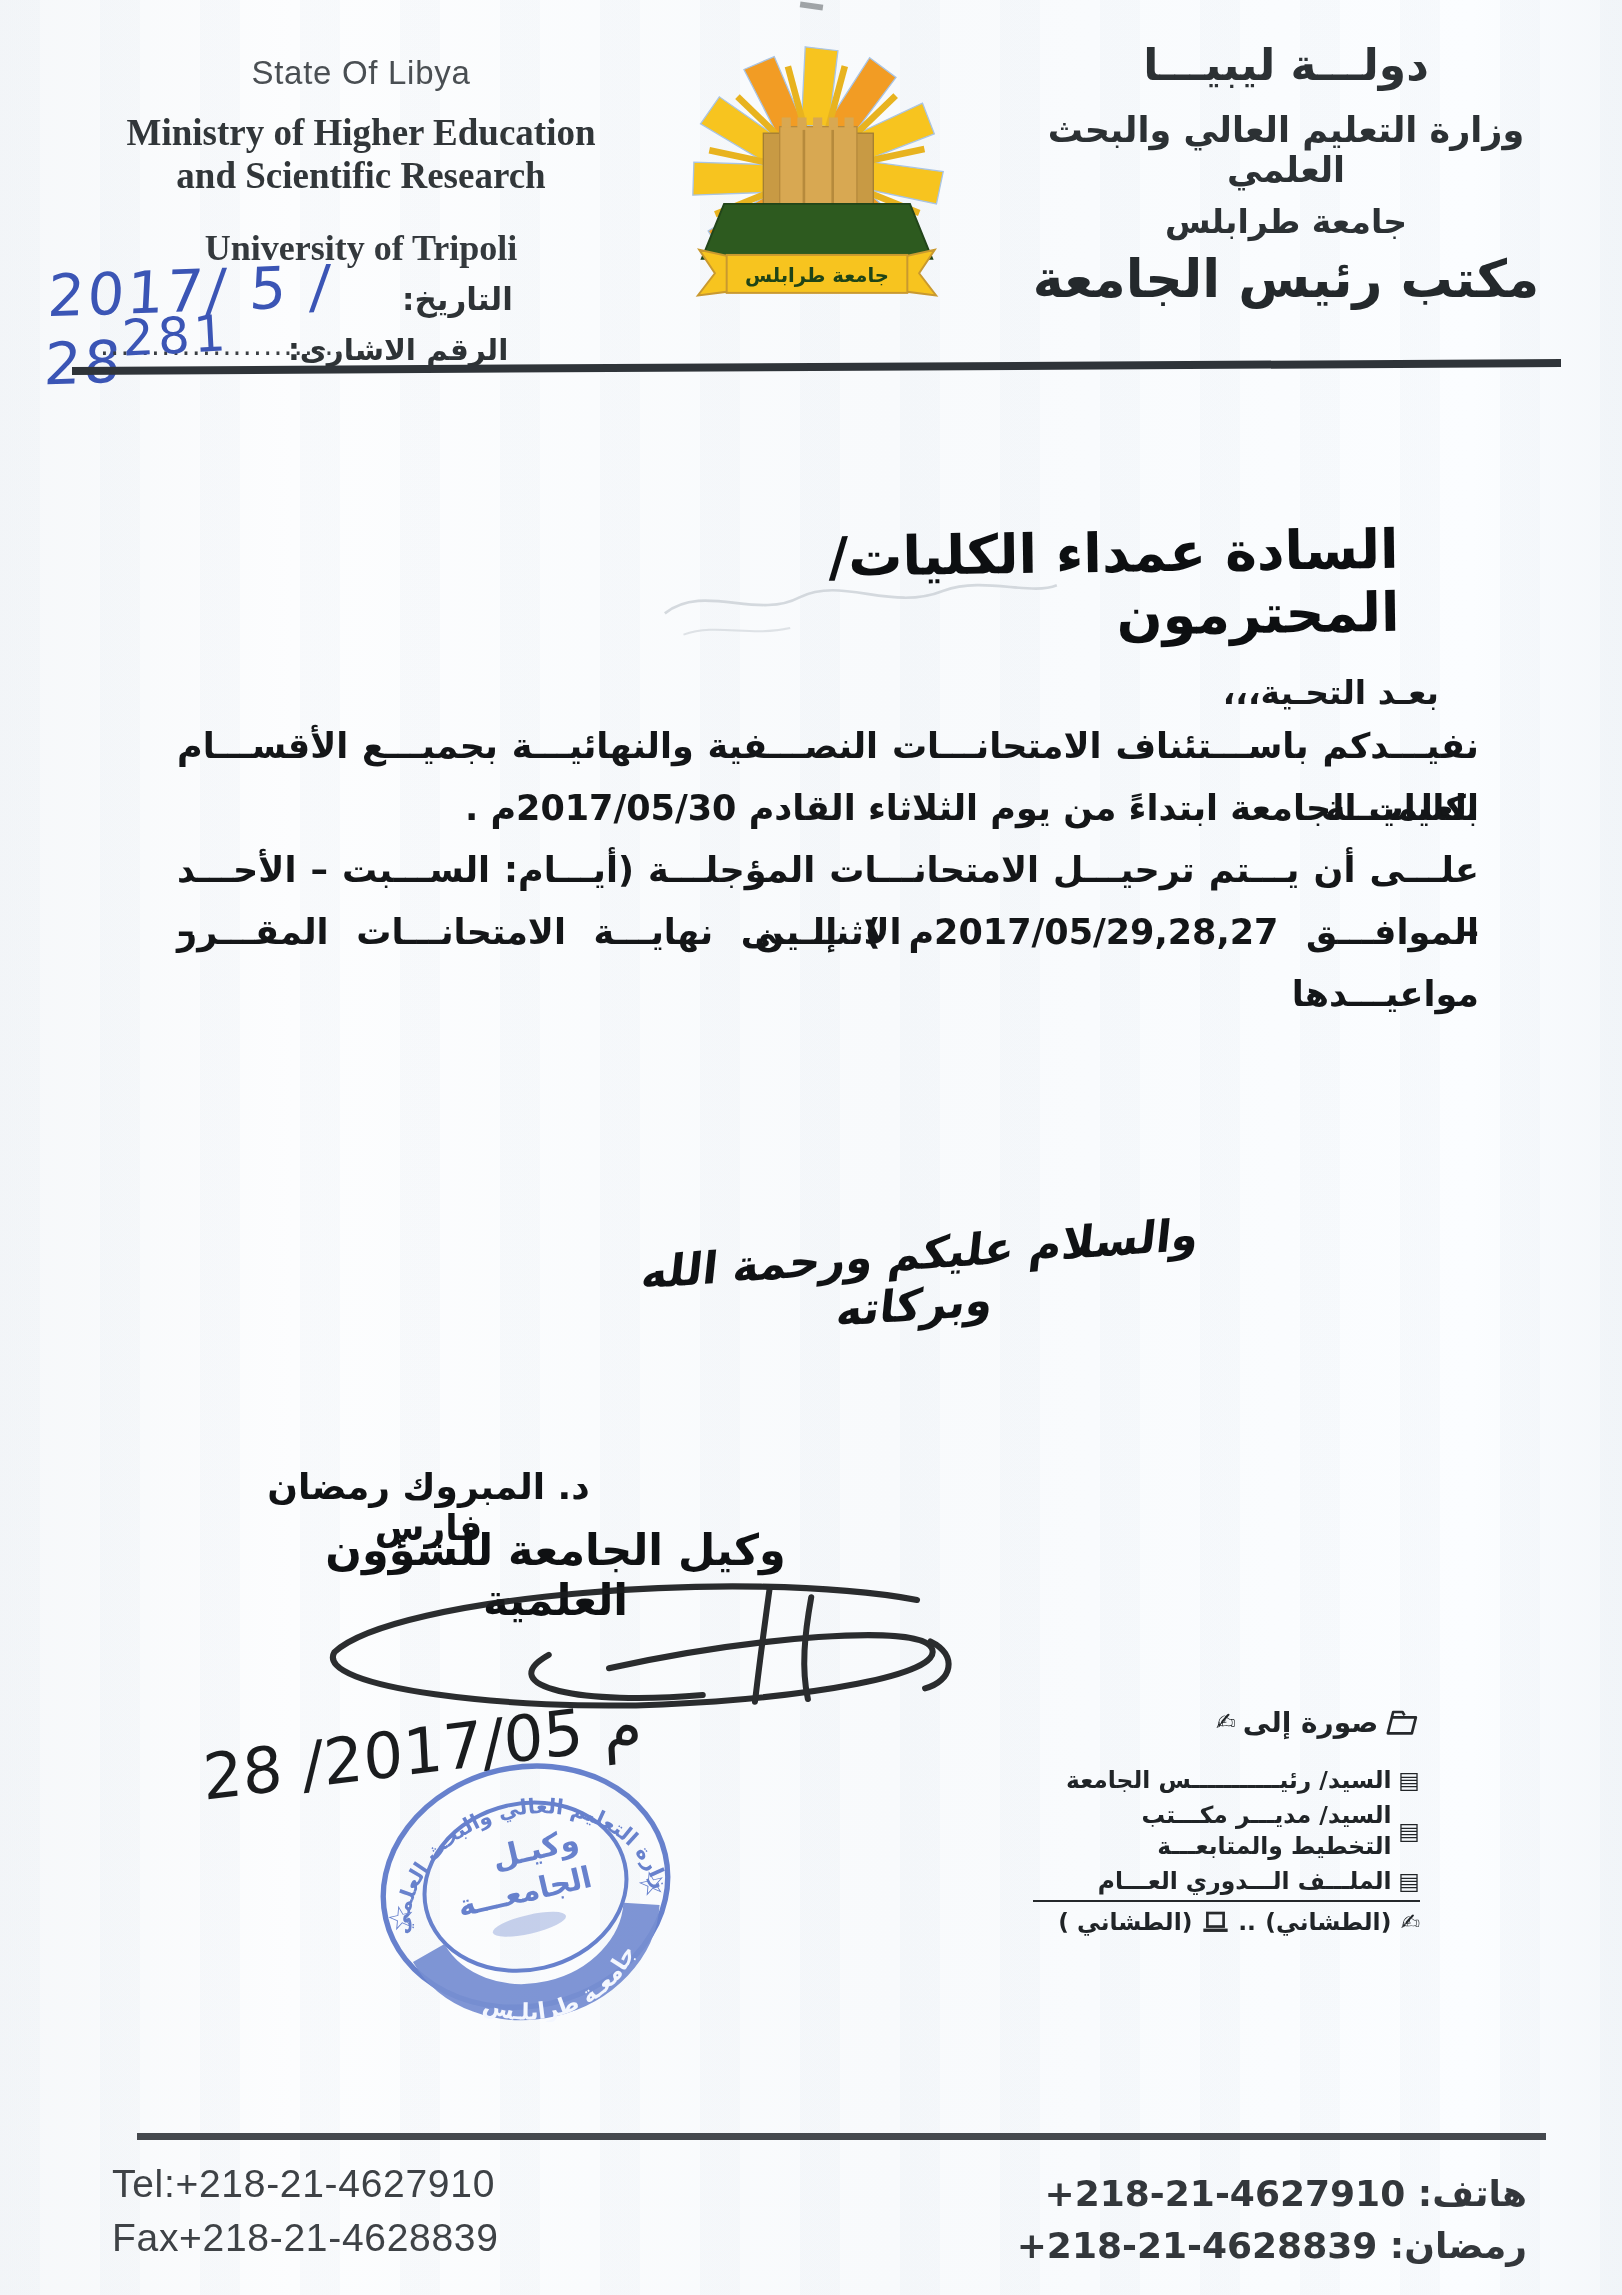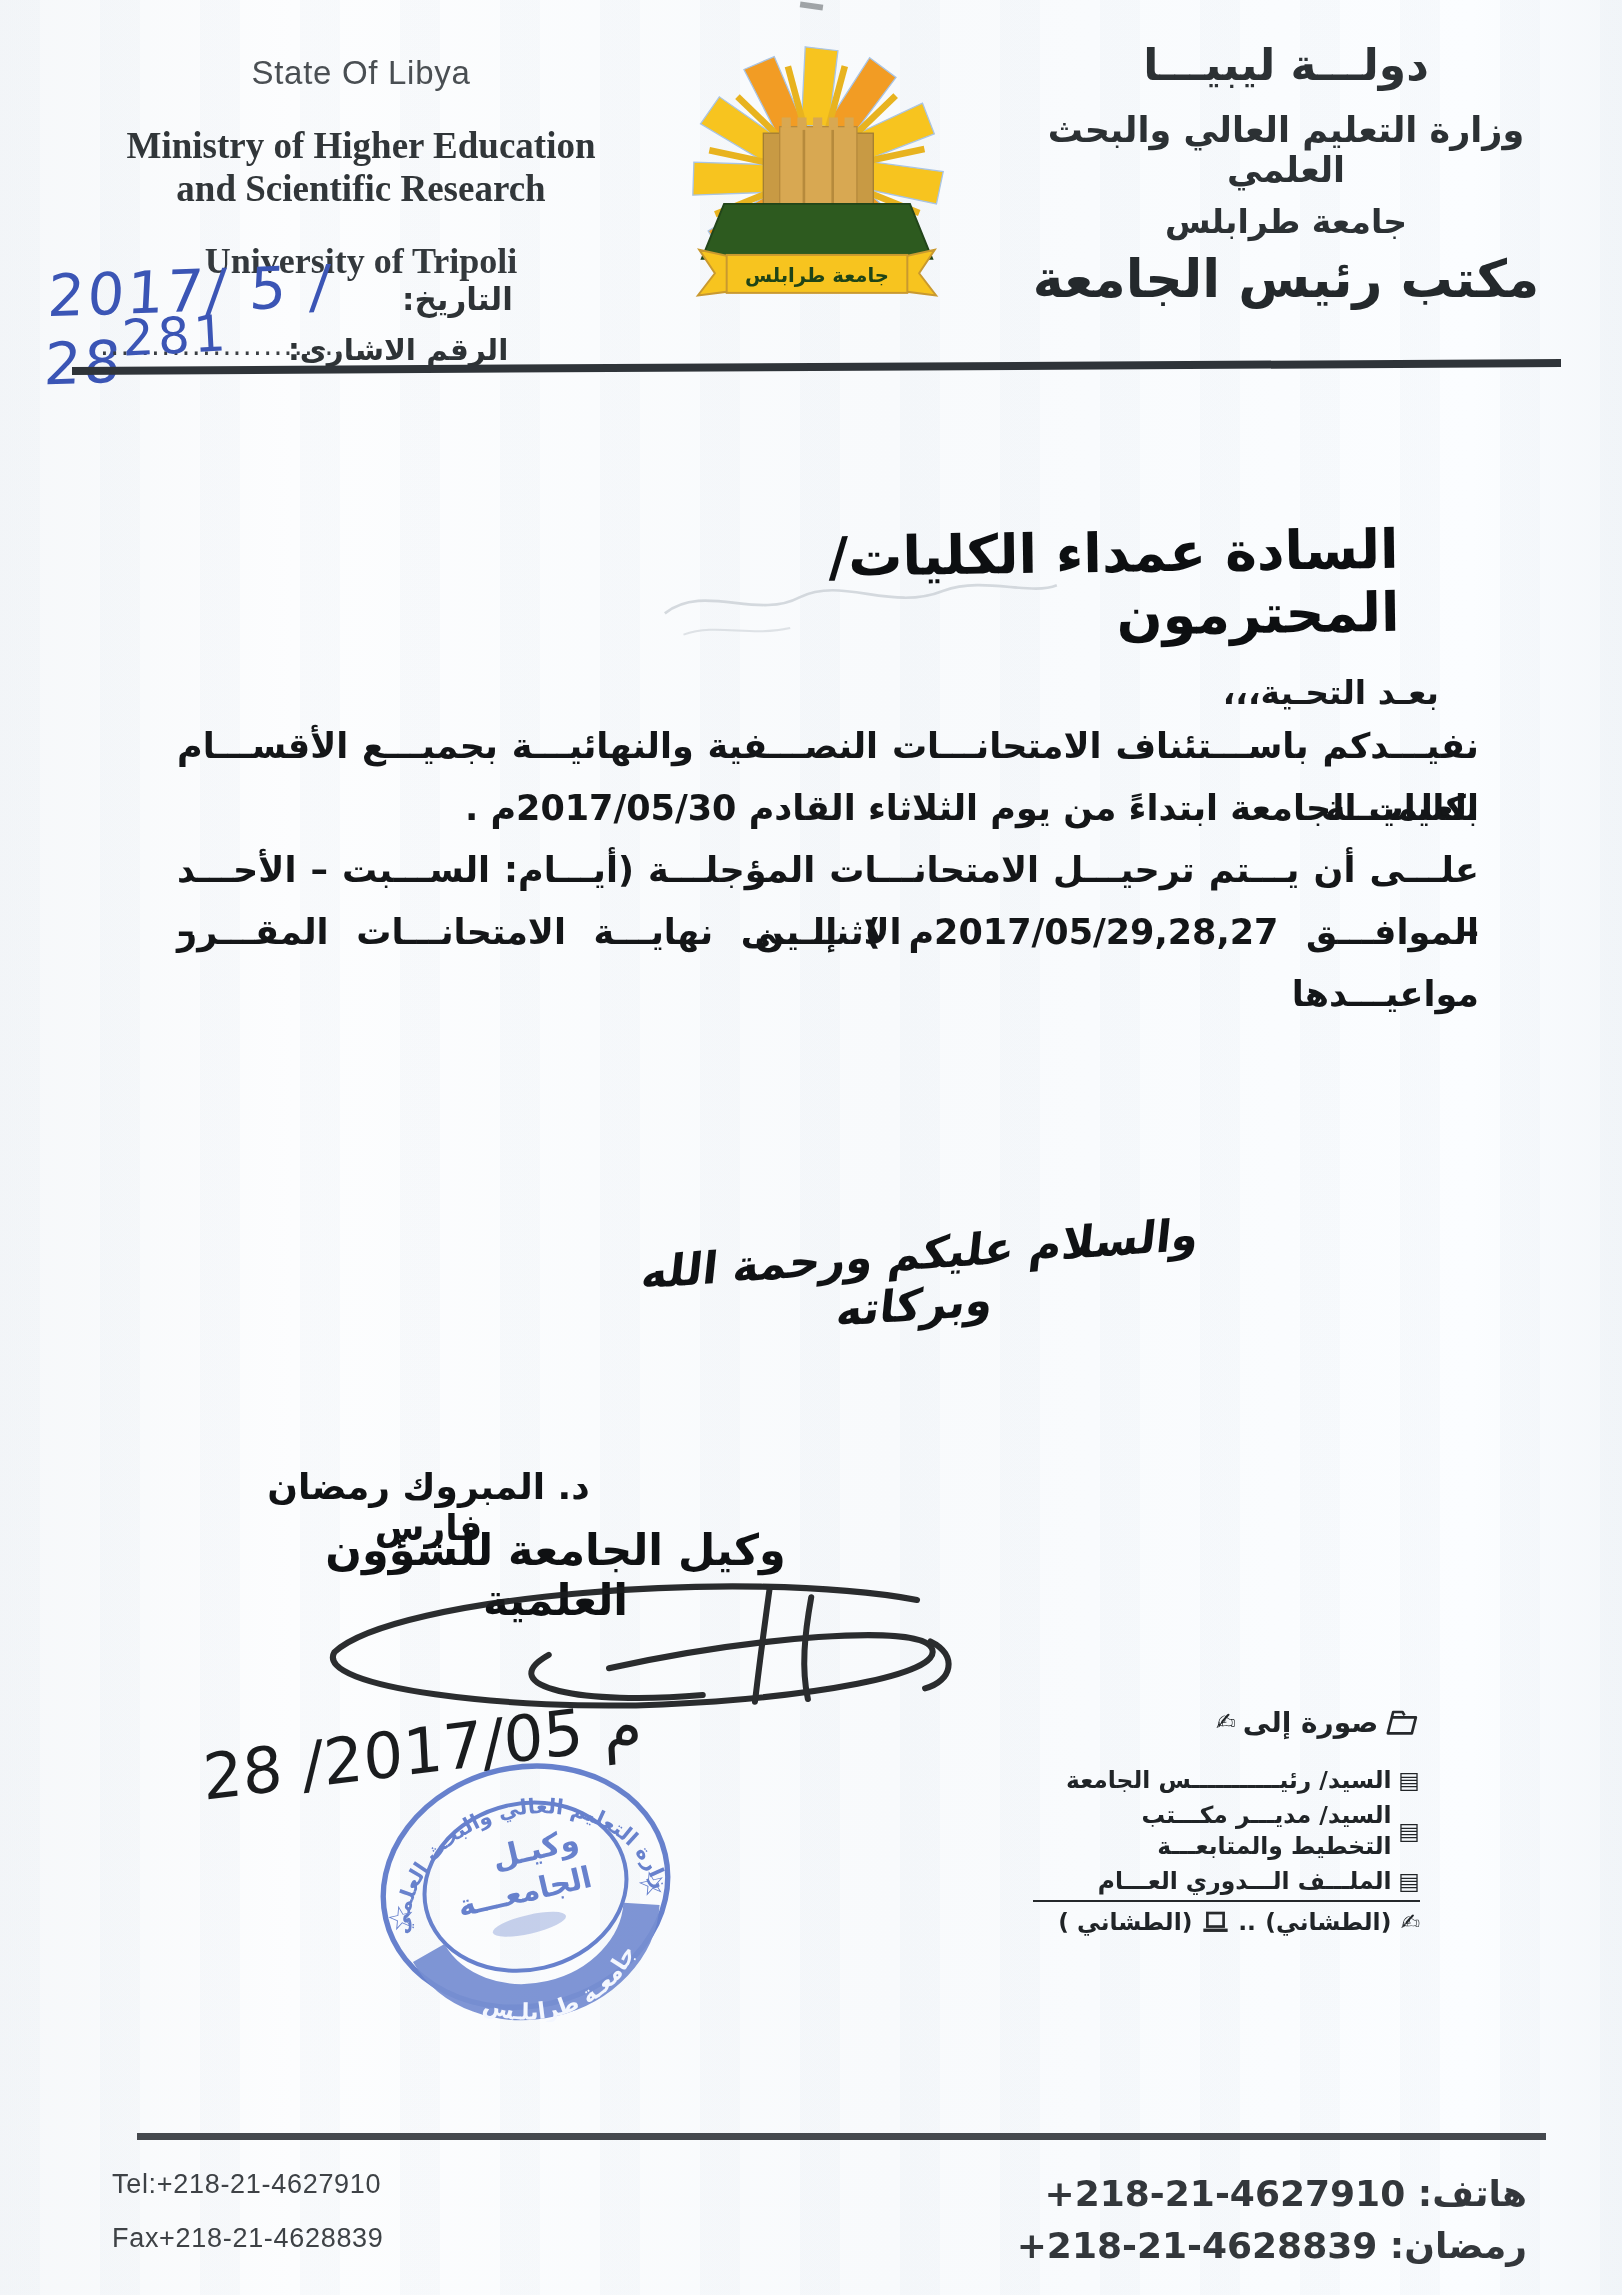--- a/index.html
+++ b/index.html
@@ -10,21 +10,21 @@
       linear-gradient(90deg,#f6f8fa,#fcfdfe 18%,#f8fafc 55%,#fbfdff 90%,#f4f7fa);
     font-family:"DejaVu Sans",sans-serif;color:#1c1f22;padding-left:12px;
   }
   .abs{position:absolute;}
   .rtl{direction:rtl;}
   .ltr{direction:ltr;unicode-bidi:isolate;}
 
   
   .en-block{left:100px;top:54px;width:522px;text-align:center;color:#3c4145;}
   .en-l1{font-family:"Liberation Sans",sans-serif;font-size:33px;letter-spacing:0.7px;color:#4a4f53;}
-  .en-l2{font-family:"Liberation Serif",serif;font-weight:700;font-size:37px;line-height:43px;margin-top:32px;color:#313639;}
+  .en-l2{font-family:"Liberation Serif",serif;font-weight:700;font-size:37px;line-height:43px;margin-top:19px;color:#313639;}
   .en-l3{font-family:"Liberation Serif",serif;font-weight:700;font-size:37px;line-height:43px;color:#313639;}
   .en-l4{font-family:"Liberation Serif",serif;font-weight:700;font-size:36px;margin-top:29.5px;color:#34393d;}
 
   
   .ar-block{left:1018px;top:39px;width:536px;text-align:center;color:#2c3134;}
   .ar-country{font-size:44px;font-weight:700;}
   .ar-ministry{font-size:35px;font-weight:700;margin-top:20px;}
   .ar-univ{font-size:33px;font-weight:700;margin-top:12px;}
   .ar-office{font-size:52px;font-weight:700;margin-top:8px;color:#24292c;}
 
@@ -52,21 +52,21 @@
 
   .copy-block{left:1028px;top:1702px;width:392px;color:#202427;}
   .copy-head{font-size:28px;font-weight:700;height:40px;display:flex;align-items:center;justify-content:flex-start;gap:6.7px;}
   .copy-items{margin-top:23px;padding-left:5.4px;}
   .copy-item{font-size:23.4px;font-weight:700;line-height:31px;margin-bottom:4px;display:flex;align-items:center;gap:6.7px;}
   .copy-item .txt{flex:1;}
   .copy-item.underlined{border-bottom:2.7px solid #26292c;padding-bottom:2.7px;}
   .doc-glyph{font-size:23px;}
   .dist-row{font-size:23.4px;font-weight:700;margin-top:6.7px;display:flex;align-items:center;gap:9.4px;justify-content:flex-start;}
 
-  .footer-en{left:112px;top:2157px;font-family:"Liberation Sans",sans-serif;font-size:27px;line-height:54px;color:#3e4246;letter-spacing:0.7px;}
+  .footer-en{left:112px;top:2157px;font-family:"Liberation Sans",sans-serif;font-size:39px;line-height:54px;color:#3e4246;letter-spacing:0.7px;}
   .footer-ar{left:991px;top:2168px;width:536px;text-align:right;font-size:36px;font-weight:700;line-height:52px;color:#33373b;}
 
   .noise-top{left:800px;top:2.7px;width:23px;height:6px;background:#5a5e62;opacity:.55;transform:rotate(8deg);}
   svg text{font-family:"DejaVu Sans",sans-serif;}
 </style>
 </head>
 <body>
 
 <div class="page">
 

